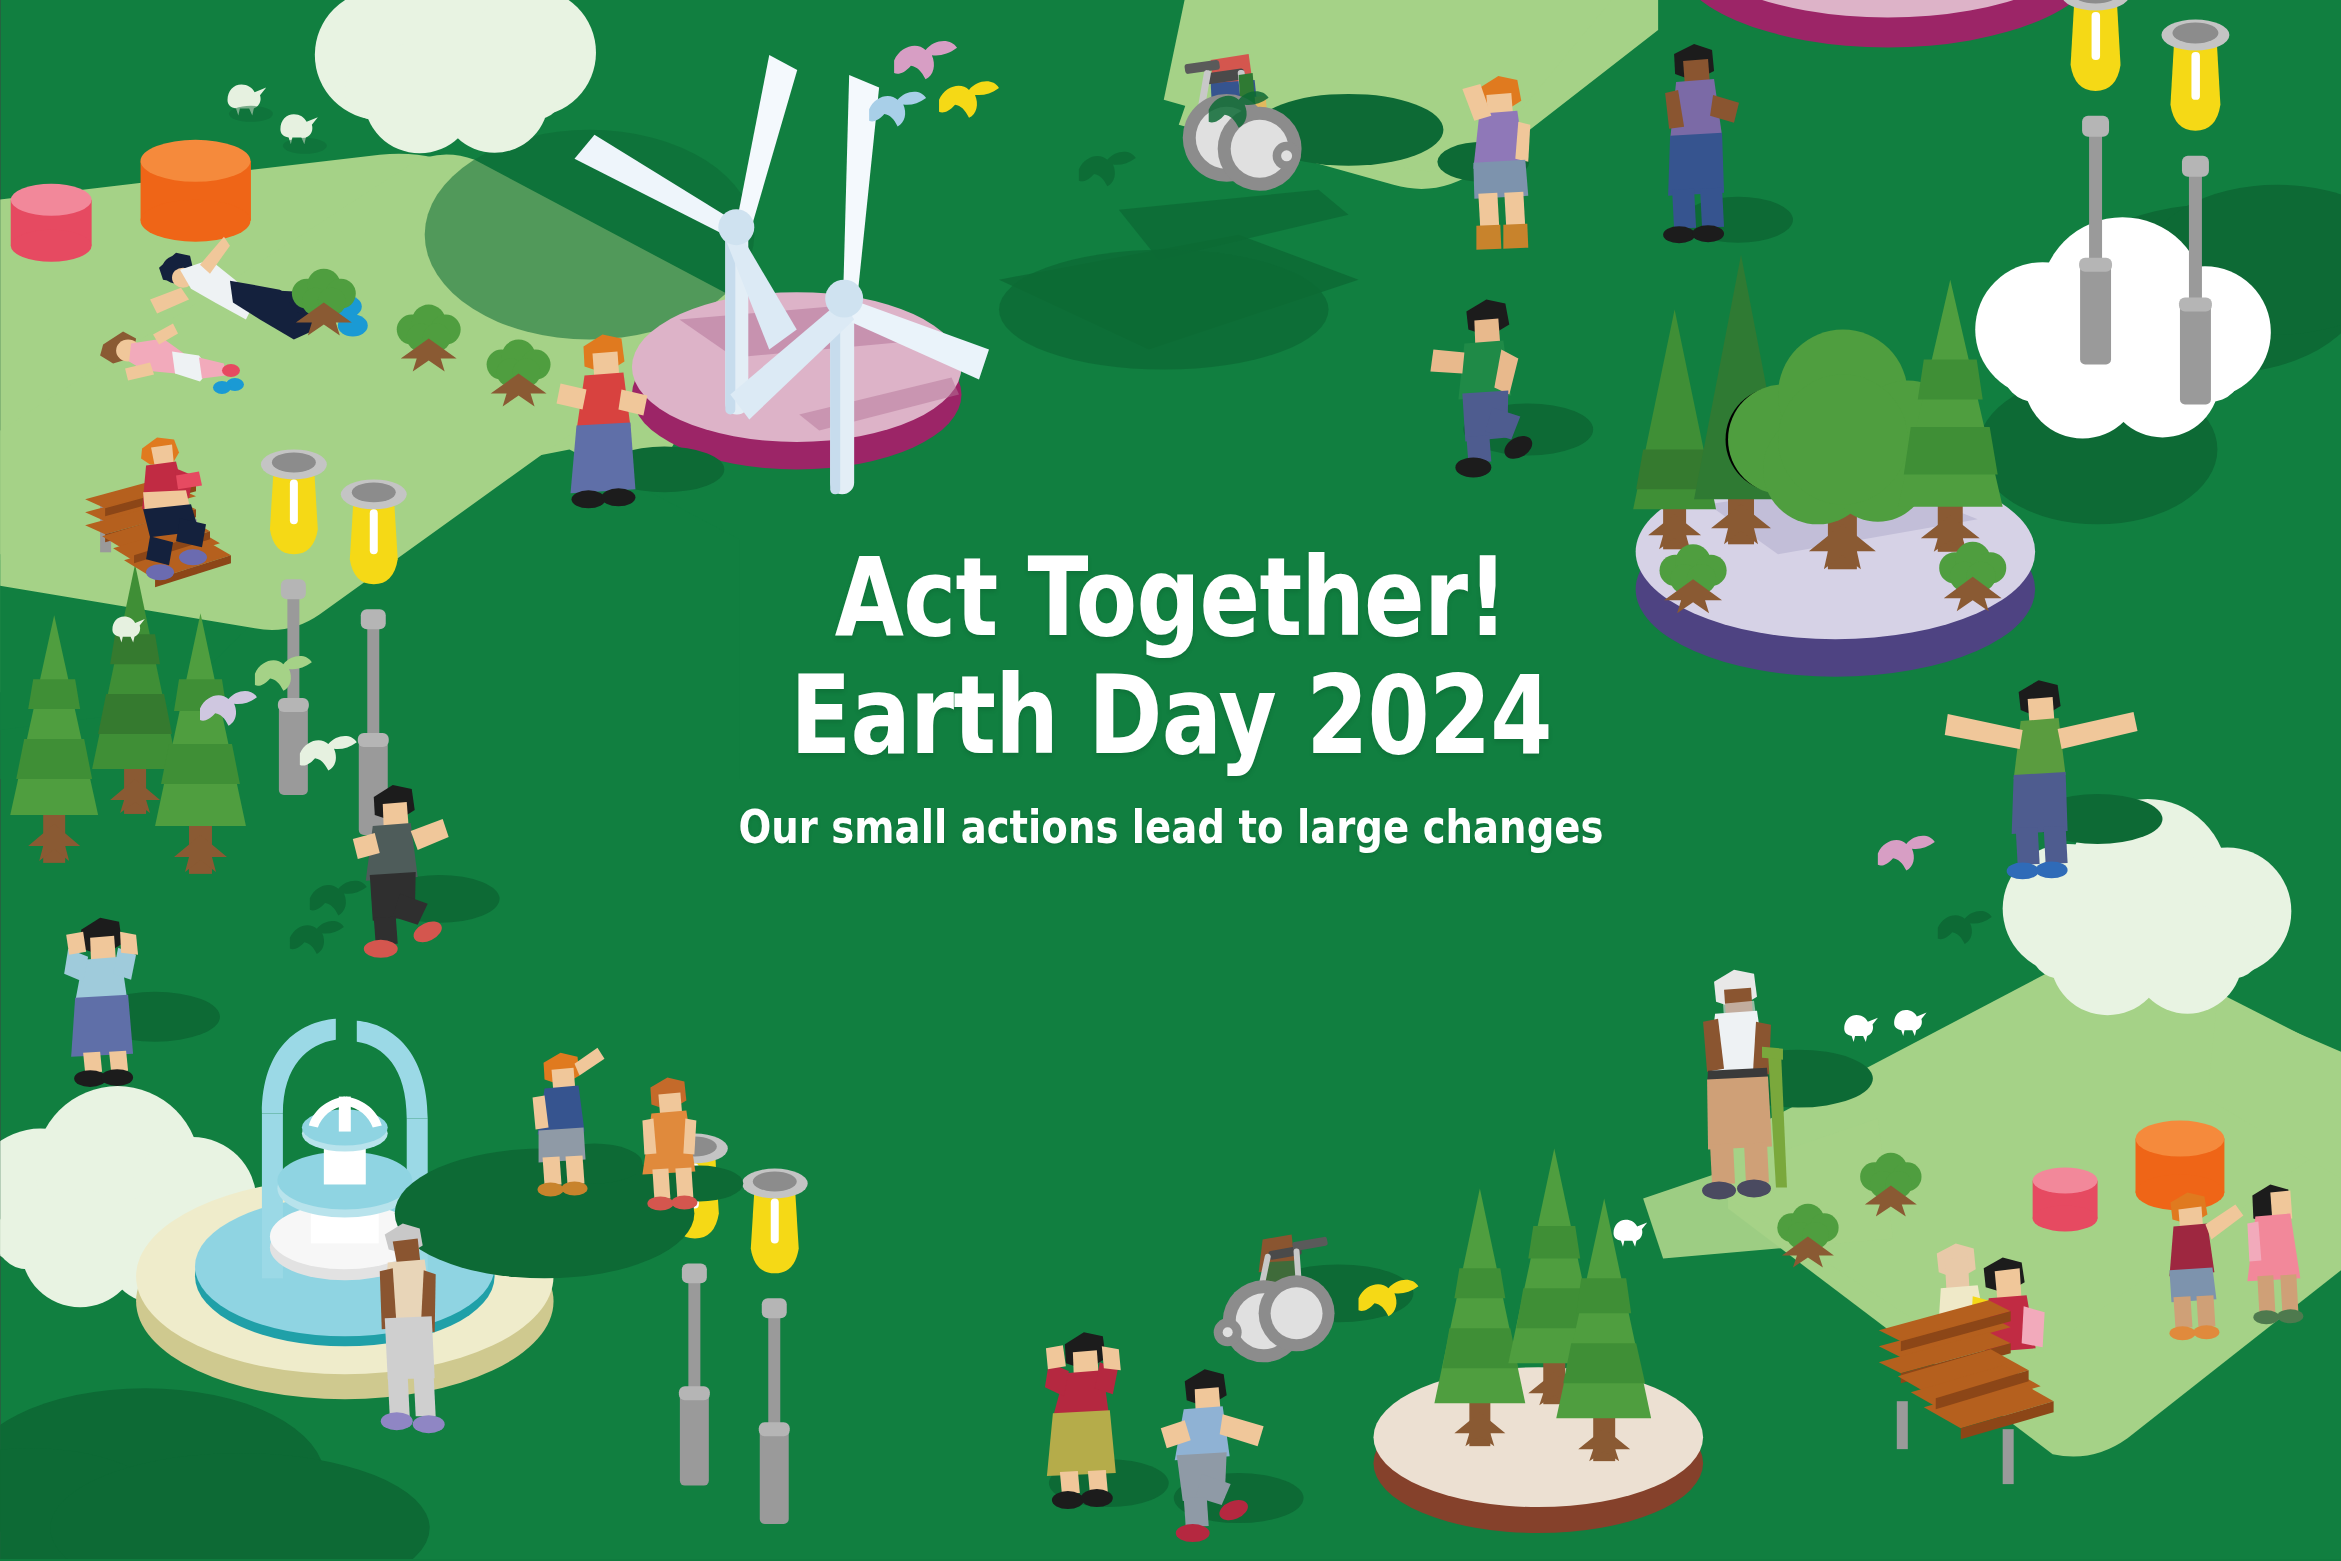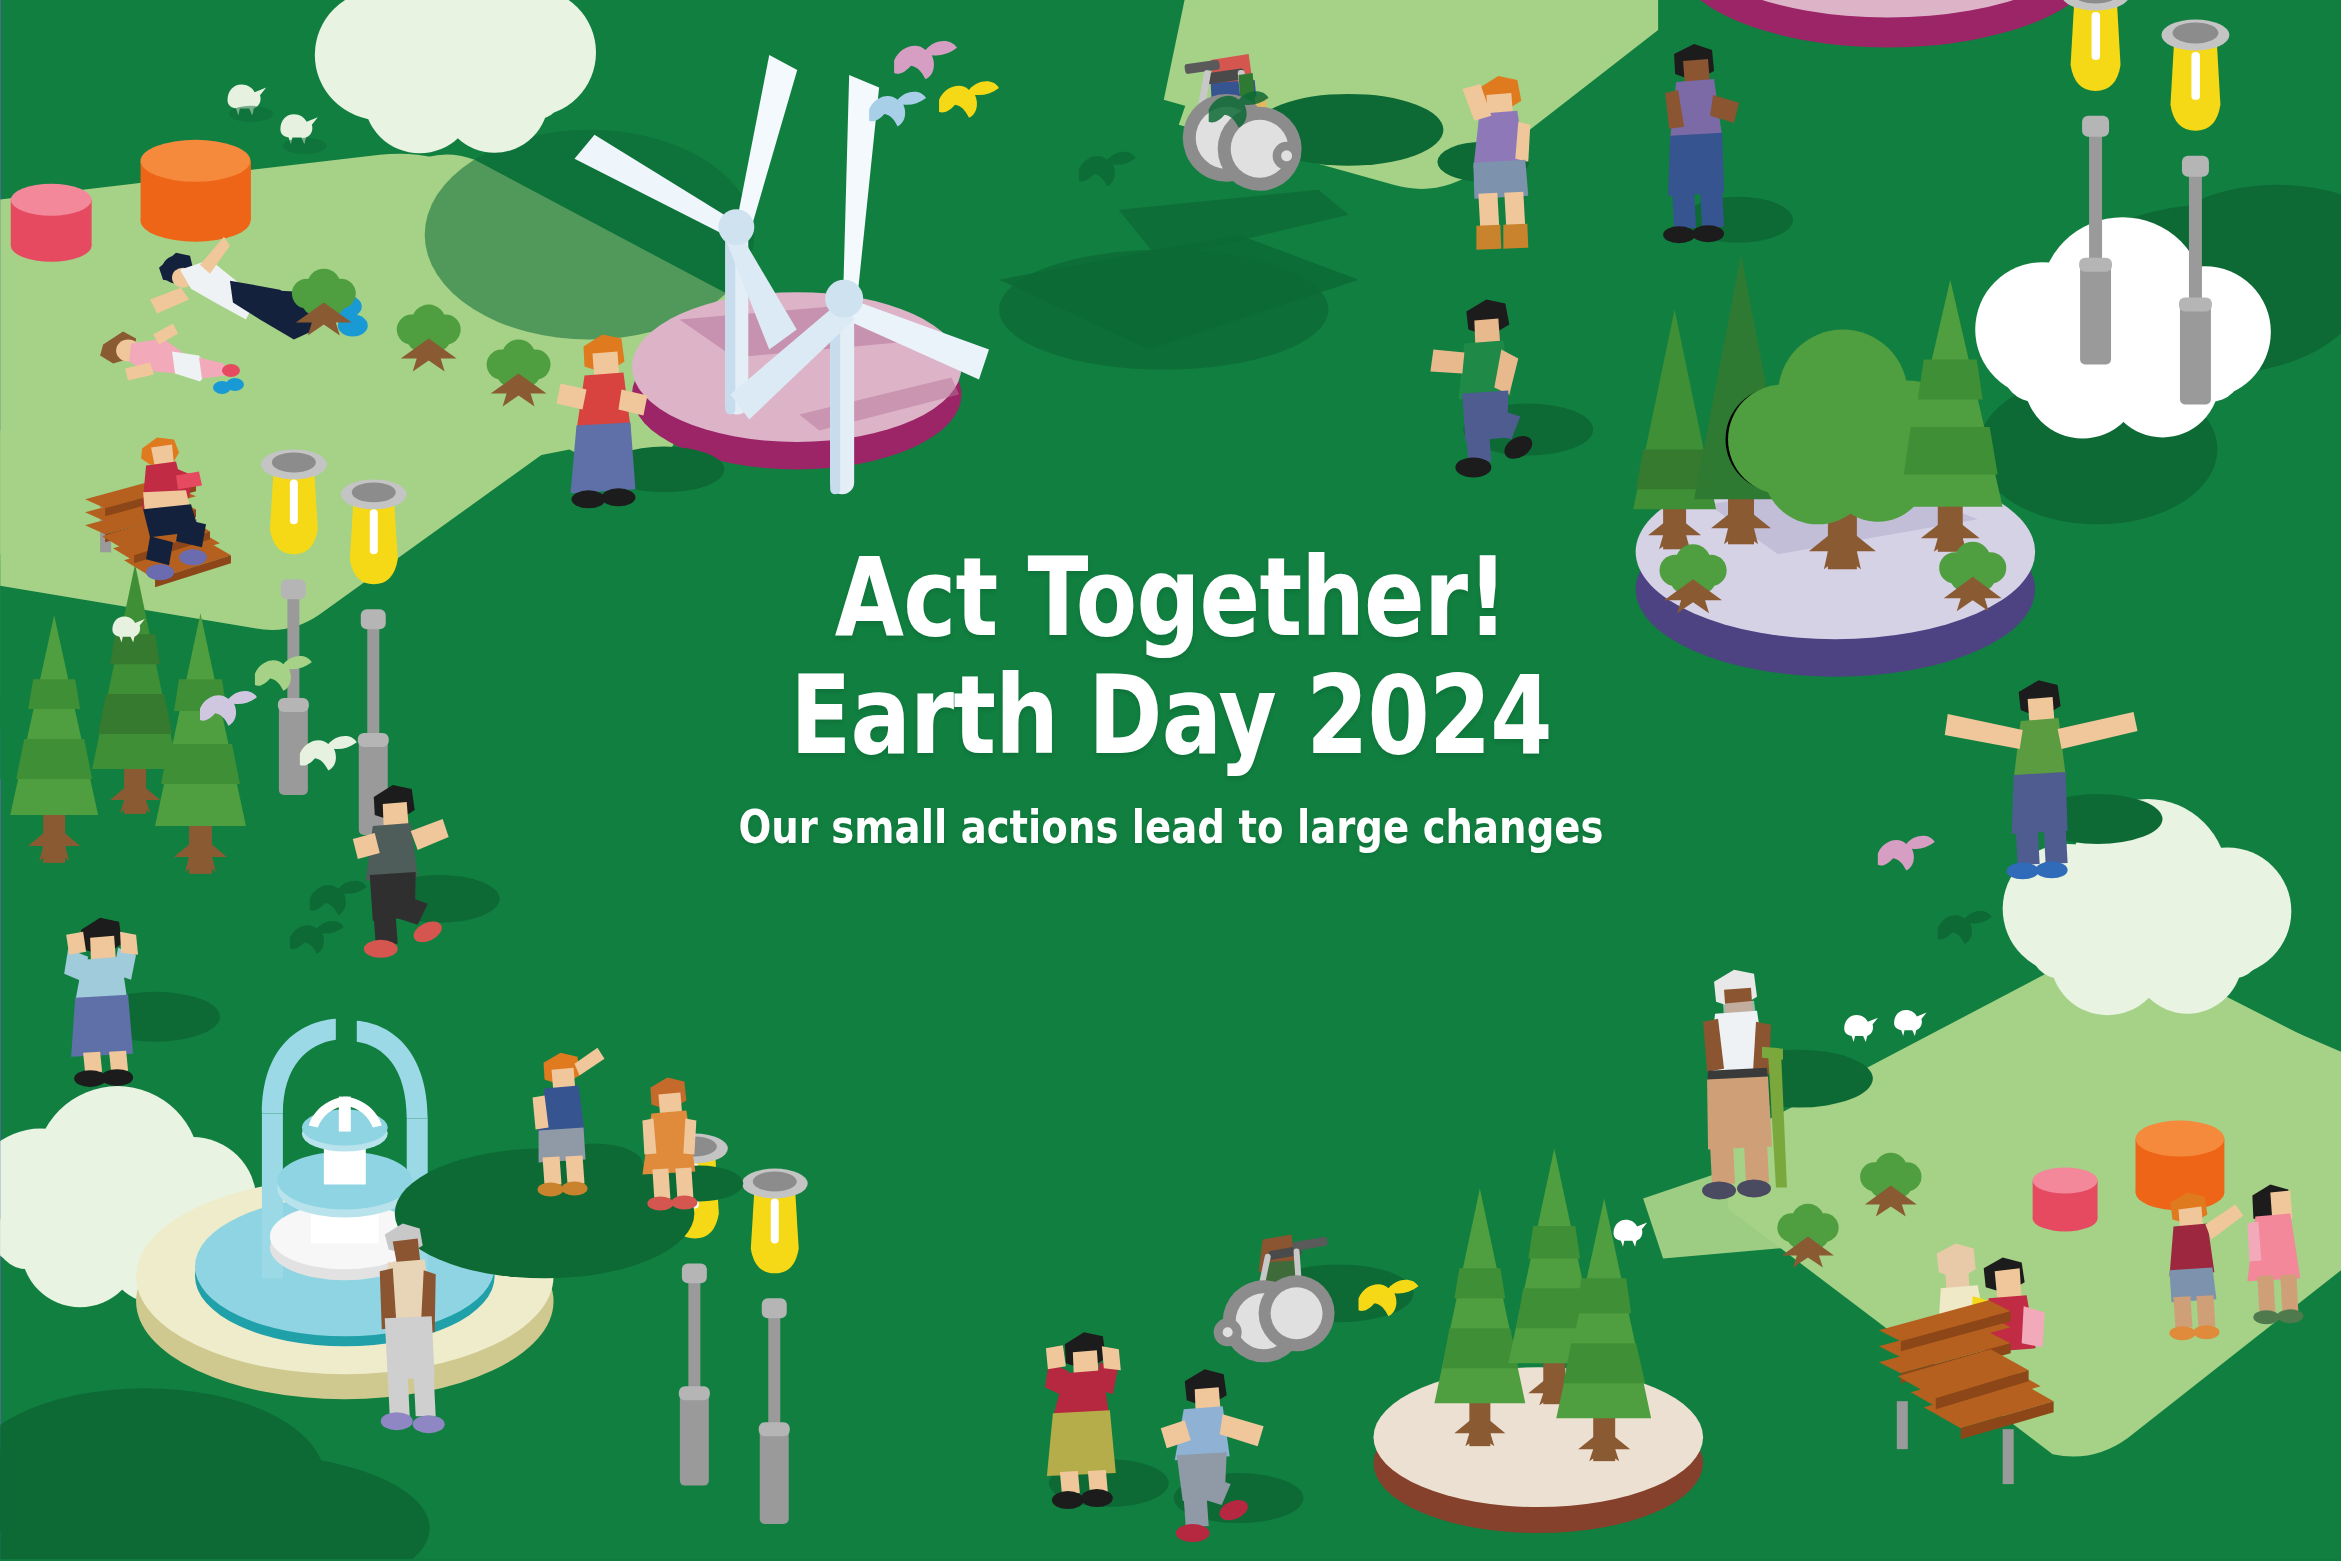--- a/index.html
+++ b/index.html
@@ -1,20 +1,20 @@
 <!DOCTYPE html>
 <html style="font-size:8px"><head>
 <meta charset="utf-8">
 <title>Act Together! Earth Day 2024</title>
 <style>
   html,body{margin:0;padding:0;background:#0f7b3e;}
   #poster{
     position:relative;
     width:2342px;height:1559px;
-    background:#8b5cf6;
+    background:#404040;
     overflow:hidden;
     font-family:"Liberation Sans", sans-serif;
   }
   svg.scene{position:absolute;left:0;top:0;width:2342px;height:1561px;display:block;}
 
   
   #headline{
     position:absolute;
     left:0; top:539px;
     width:2342px;

